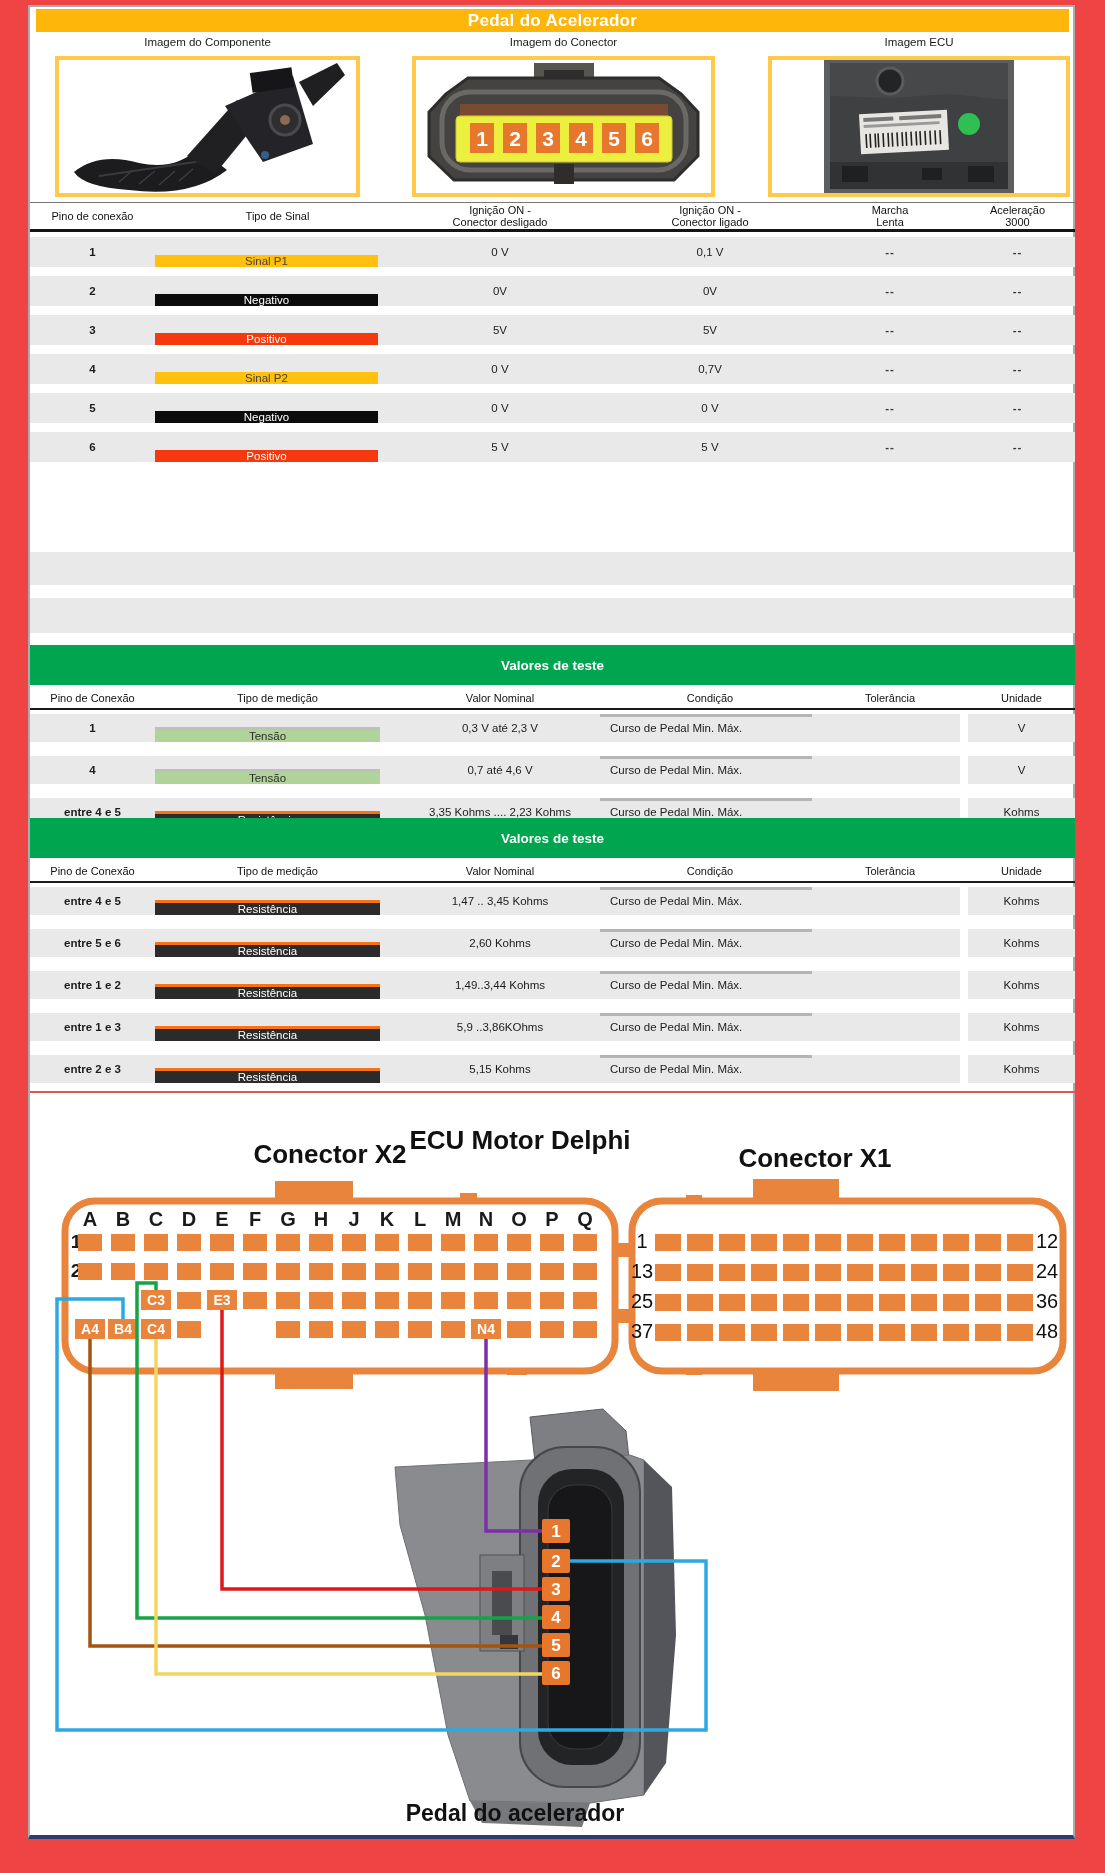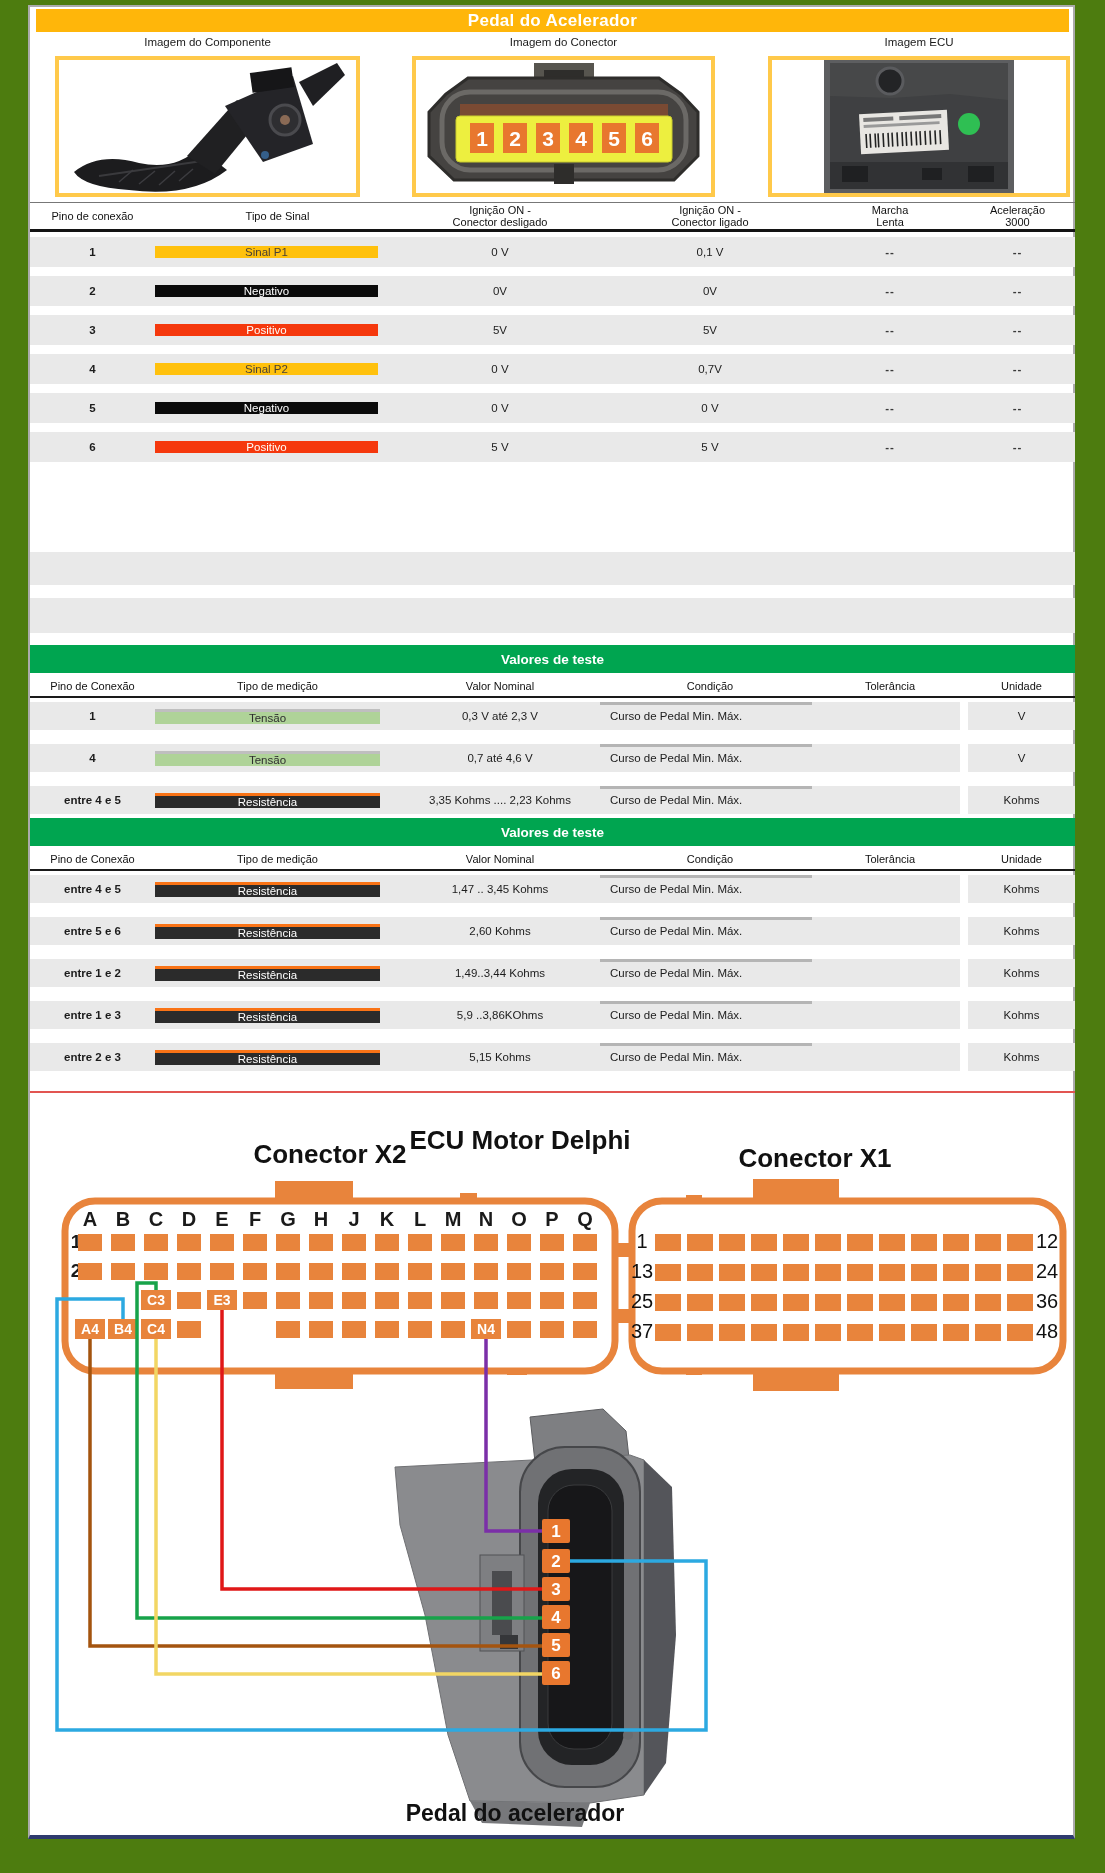--- a/index.html
+++ b/index.html
@@ -1,47 +1,47 @@
 <!DOCTYPE html>
 <html><head>
 <meta charset="utf-8">
 <style>
   html,body{margin:0;padding:0;background:#fff;}
   body{font-family:"Liberation Sans",sans-serif;color:#1c1c1c;}
-  .page{position:relative;width:1105px;height:1873px;background:#4d7c0f;overflow:hidden;}
+  .page{position:relative;width:1105px;height:1873px;background:#ef4444;overflow:hidden;}
   .frame{position:absolute;left:28px;top:5px;width:1047px;height:1834px;border:2px solid #ABABAB;
          border-bottom:4px solid #2E3B6E;box-sizing:border-box;background:#fff;}
   .title-bar{position:absolute;left:36px;top:9px;width:1033px;height:23px;background:#FFB60A;
          color:#fff;font-weight:bold;font-size:17px;text-align:center;line-height:23px;letter-spacing:.3px;}
   .img-label{position:absolute;top:36px;height:16px;font-size:11.5px;text-align:center;color:#1a1a1a;}
   .img-box{position:absolute;top:56px;height:141px;border:4px solid #FFC94A;box-sizing:border-box;background:#fff;}
   .img-box svg{display:block;width:100%;height:100%;}
   
   .abs{position:absolute;left:30px;width:1045px;}
   .h-row{display:grid;grid-template-columns:125px 245px 200px 220px 140px 115px;height:30px;
          border-top:1px solid #777;border-bottom:3px solid #141414;align-items:center;box-sizing:border-box;}
   .hcell{text-align:center;font-size:11px;line-height:12.5px;color:#111;}
   .trow{display:grid;grid-template-columns:125px 245px 200px 220px 140px 115px;height:30px;background:#E9E9E9;}
   .trow.test{grid-template-columns:125px 245px 200px 220px 140px 8px 107px;background:transparent;height:28px;}
   .trow.test .bgc{background:#E9E9E9;}
   .cell{display:flex;align-items:center;justify-content:center;font-size:11.5px;color:#1c1c1c;}
   .cell.left{justify-content:flex-start;text-align:left;padding-left:10px;box-sizing:border-box;}
   .cell.pin{font-weight:700;font-size:11.5px;}
   .cell.dash{font-weight:700;color:#3a3a3a;letter-spacing:1px;}
-  .sigcell{display:flex;align-items:center;}
+  .sigcell{display:flex;align-items:flex-end;}
   .pill{width:223px;display:flex;align-items:center;justify-content:center;font-size:11.5px;}
   .pill.yellow{background:#FFC10D;color:#4a4134;}
   .pill.black{background:#0B0B0B;color:#fff;}
   .pill.red{background:#F5380D;color:#fffdf8;}
   .pill.green{background:#AFD398;color:#2e2e2e;border-top:3px solid #bFbFbF;box-sizing:border-box;}
   .pill.dark{background:#2B2B2B;color:#fff;border-top:3px solid #f97316;box-sizing:border-box;}
   .cond{position:relative;}
   .cond::before{content:"";position:absolute;left:0;top:0;width:212px;height:3px;background:#B5B5B5;}
   .band{position:absolute;left:30px;width:1045px;background:#E9E9E9;}
-  .green-bar{height:28px;background:#00A550;color:#fff;display:flex;align-items:center;justify-content:center;
+  .green-bar{height:40px;background:#00A550;color:#fff;display:flex;align-items:center;justify-content:center;
          font-size:13.5px;font-weight:600;}
   .test-head{display:grid;grid-template-columns:125px 245px 200px 220px 140px 8px 107px;height:20px;margin-top:3px;
          border-bottom:2px solid #1a1a1a;align-items:center;font-size:11px;text-align:center;color:#111;}
   .test-rows .trow{margin-top:14px;}
   .test-rows .trow:first-child{margin-top:4px;}
   .redline{position:absolute;left:30px;top:1091px;width:1045px;height:2px;background:#E25551;}
   svg text{font-family:"Liberation Sans",sans-serif;}
   #diagram{position:absolute;left:30px;top:1095px;width:1045px;height:740px;}
 </style>
 </head>

